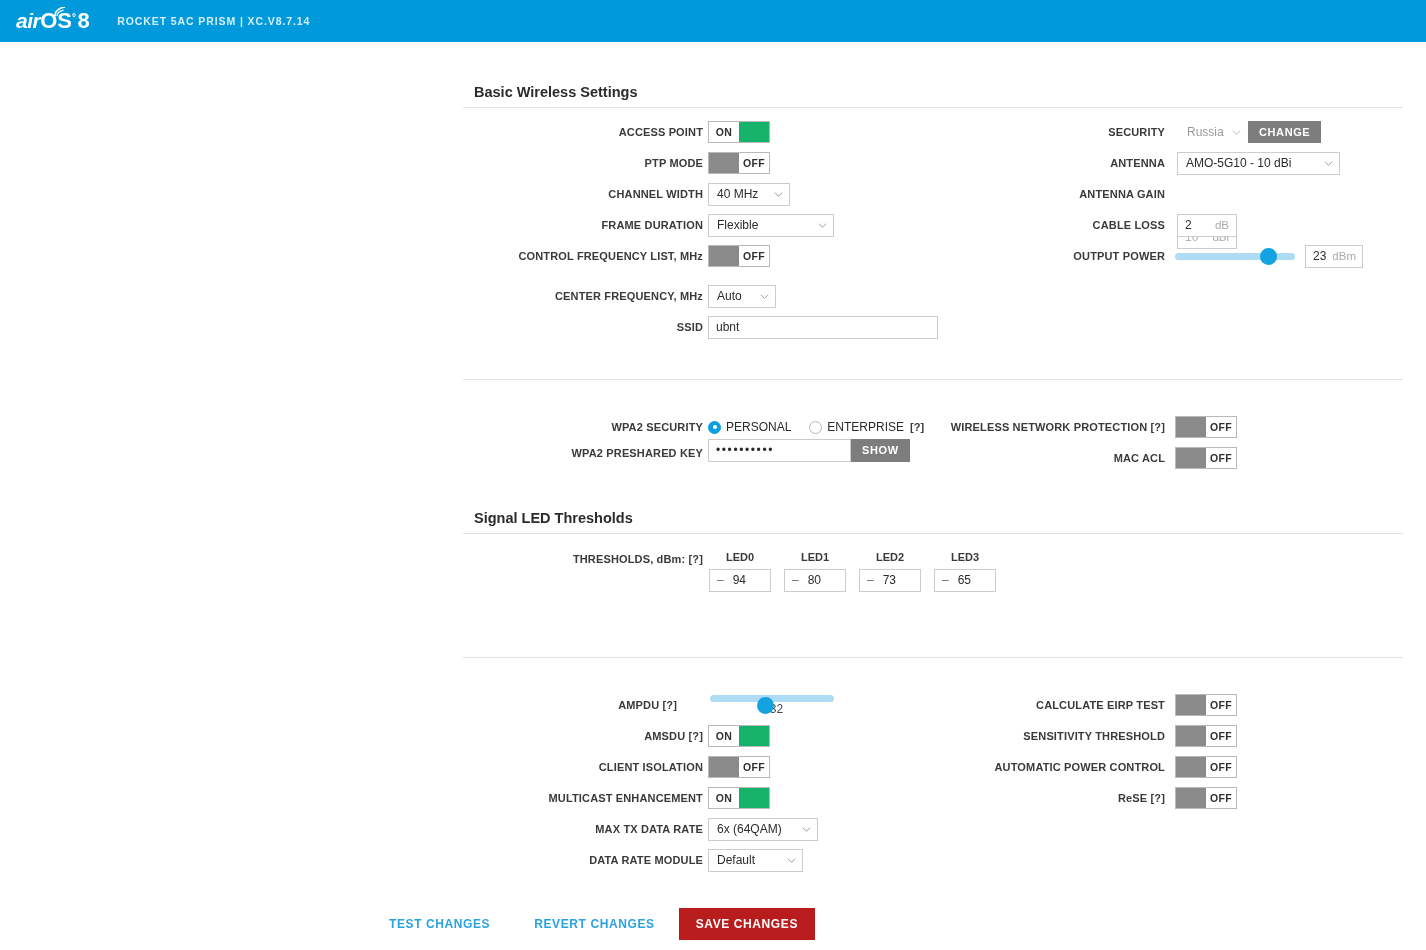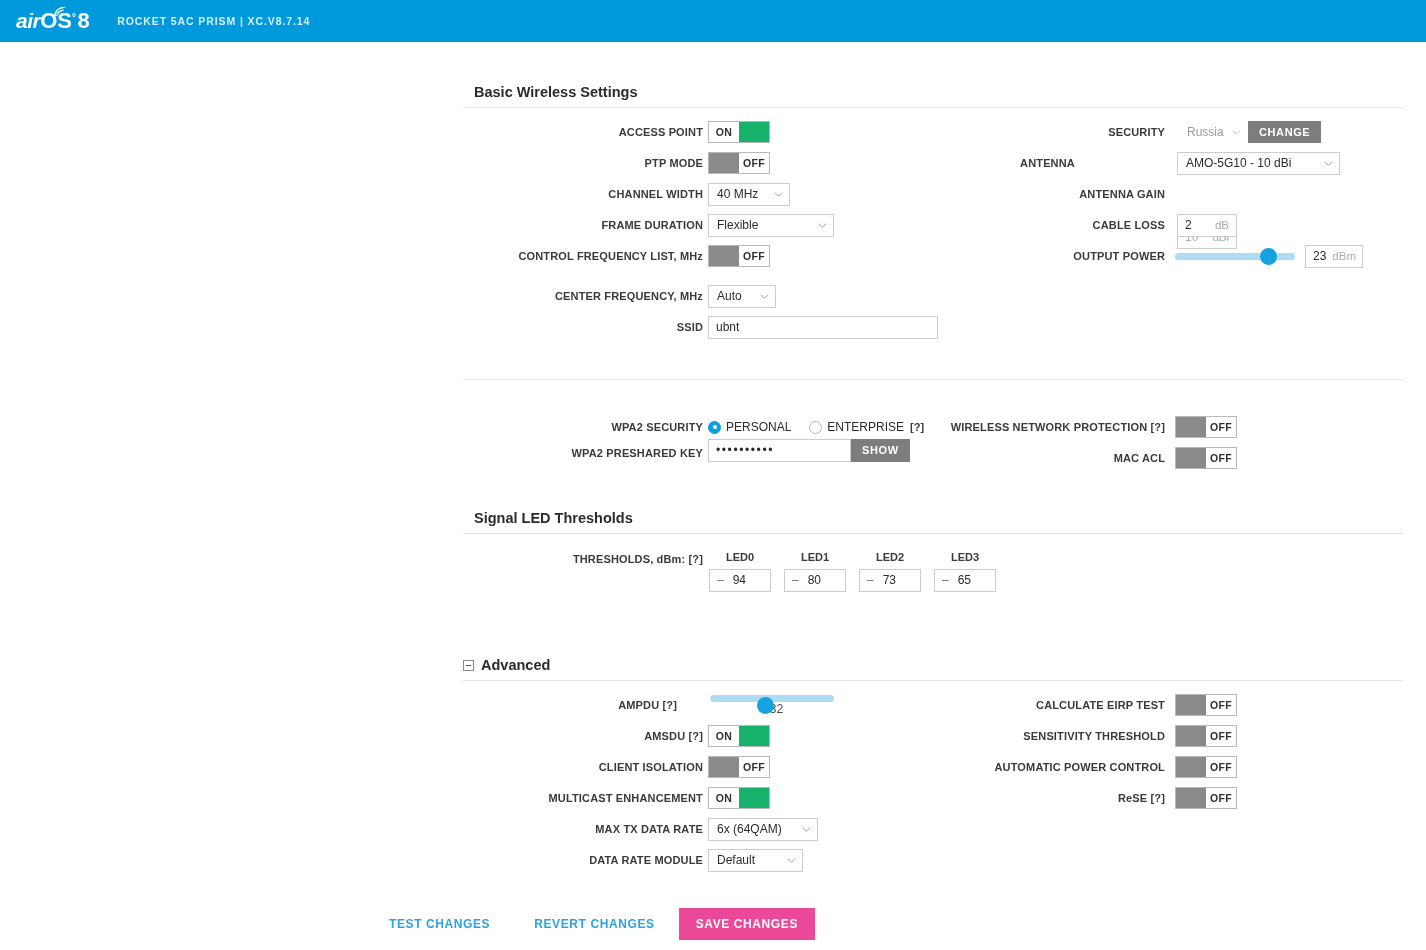--- a/index.html
+++ b/index.html
@@ -179,21 +179,21 @@
   .footer {
     position: absolute; left: 0; bottom: 0; width: 1182px; height: 52px;
     display: flex; align-items: center; justify-content: center;
     background: #fff;
   }
   .link-btn {
     color: #2aa3e0; font-size: 12px; font-weight: 700; letter-spacing: .6px;
     background: none; border: none; cursor: pointer; padding: 0 22px;
   }
   .save-btn {
-    background: #ec4899; color: #fff; border: none; cursor: pointer;
+    background: #b91c1c; color: #fff; border: none; cursor: pointer;
     font-size: 12px; font-weight: 700; letter-spacing: .6px;
     height: 32px; padding: 8px 17px; margin-left: 2px;
   }
 </style>
 </head>
 <body>
 
 <div class="topbar">
   <div class="logo">
     <svg class="logo-wave" viewBox="0 0 12 10">
@@ -296,21 +296,21 @@
   <div class="row" style="top:79px; left:1178px;">
     <div class="sel disabled" style="width:66px;">
       <span class="val">Russia</span>
       <svg class="chev" viewBox="0 0 10 10">
           <path d="M1 3 L5 7 L9 3" stroke="#bdbdbd" stroke-width="1.1" fill="none"></path>
         </svg>
     </div>
     <button class="btn-gray" style="margin-left:4px;">CHANGE</button>
   </div>
 
-  <div class="row" style="top:110px; left:930px; width:235px; justify-content:center;">
+  <div class="row" style="top:110px; left:930px; width:235px; justify-content:flex-end;">
     <span class="lbl">ANTENNA</span>
   </div>
   <div class="row" style="top:110px; left:1177px;">
     <div class="sel" style="width:163px;">
       <span class="val">AMO-5G10 - 10 dBi</span>
       <svg class="chev" viewBox="0 0 10 10">
           <path d="M1 3 L5 7 L9 3" stroke="#9a9a9a" stroke-width="1.1" fill="none"></path>
         </svg>
     </div>
   </div>
@@ -431,24 +431,20 @@
     </div>
   </div>
   <div class="row" style="top:527px; left:934px;">
     <div class="inp" style="width:62px;">
       <span class="neg">–</span>
       <span>65</span>
     </div>
   </div>
 
   <div class="section" style="top:615px;">
-    <div class="section-title" style="padding-left:0;">
-      <span class="collapse-box"></span>
-      <span>Advanced</span>
-    </div>
     <div class="section-rule"></div>
   </div>
 
   <div class="row" style="top:652px; left:437px; width:240px; justify-content:flex-end;">
     <span class="lbl">AMPDU [?]</span>
   </div>
   <div class="row" style="top:652px; left:710px;flex-direction:column;">
     <div class="slider" style="width:124px;">
       <div class="track"></div>
       <div class="thumb" id="ampdu-thumb" style="left: calc(45% - 8.5px);"></div>

